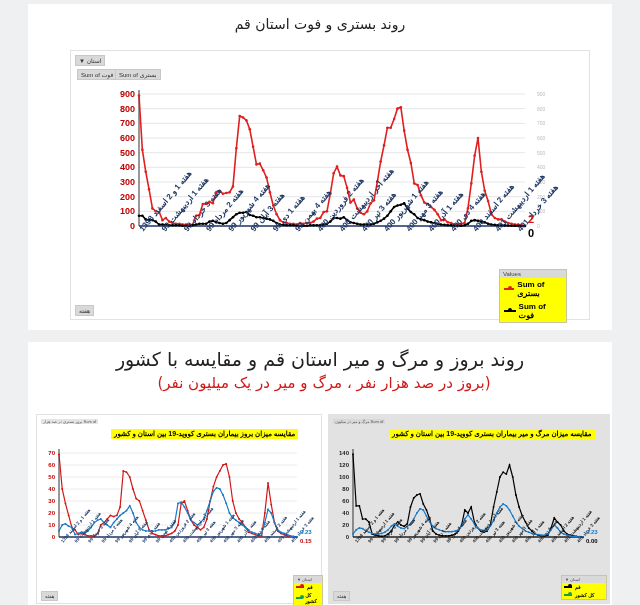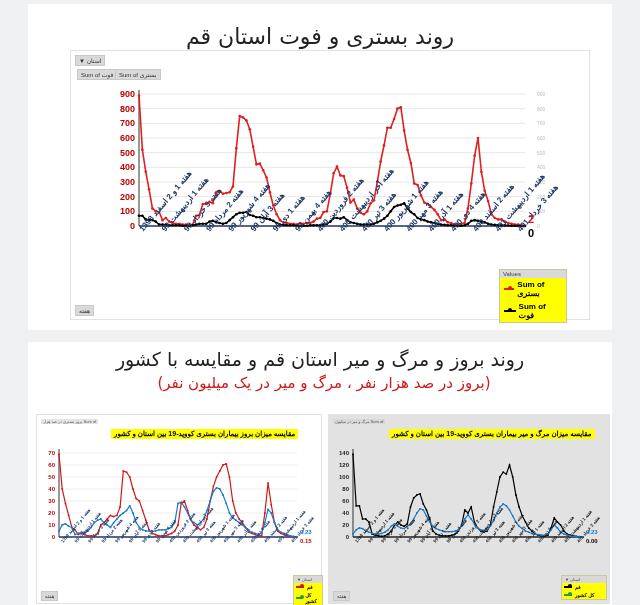--- a/index.html
+++ b/index.html
@@ -1,21 +1,21 @@
 <!DOCTYPE html>
 <html><head>
 <meta charset="utf-8">
 <style>
   * { box-sizing: border-box; margin: 0; padding: 0; }
   body { width: 640px; height: 605px; background: #eef0f2; font-family: "DejaVu Sans", sans-serif; position: relative; overflow: hidden; }
   .card { position: absolute; background: #fff; }
   #card1 { left: 28px; top: 4px; width: 584px; height: 326px; }
   #card2 { left: 28px; top: 342px; width: 584px; height: 322px; }
   .title { position: absolute; left: 0; right: 0; text-align: center; font-family: "DejaVu Sans", sans-serif; color: #222; direction: rtl; }
-  #t1 { top: 20px; font-size: 22px; }
+  #t1 { top: 12px; font-size: 14px; }
   #t2 { top: 6px; font-size: 19px; }
   #t2sub { top: 32px; font-size: 15px; color: #d01818; padding-left: 8px; }
   .chartbox { position: absolute; border: 1px solid #e2e2e2; }
   #cb1 { left: 42px; top: 46px; width: 520px; height: 270px; background: #fff; }
   .pill { position: absolute; background: #d9d9d9; border: 1px solid #c8c8c8; font-size: 6px; color: #333; padding: 1px 3px; white-space: nowrap; font-family: "Liberation Sans", sans-serif; }
   .legend { position: absolute; background: #ffff00; border: 1px solid #c8c8a0; font-family: "Liberation Sans", sans-serif; }
   .legend .hdr { background: #d9d9d9; font-size: 6px; color: #444; padding: 1px 3px; }
   .legend .row { font-size: 8px; font-weight: bold; padding: 2px 4px; display: flex; align-items: center; gap: 3px; direction: ltr; }
   .ln { display: inline-block; width: 12px; height: 2px; position: relative; }
   .ln::after { content: ""; position: absolute; left: 4px; top: -2px; width: 4px; height: 4px; border-radius: 50%; background: inherit; }

